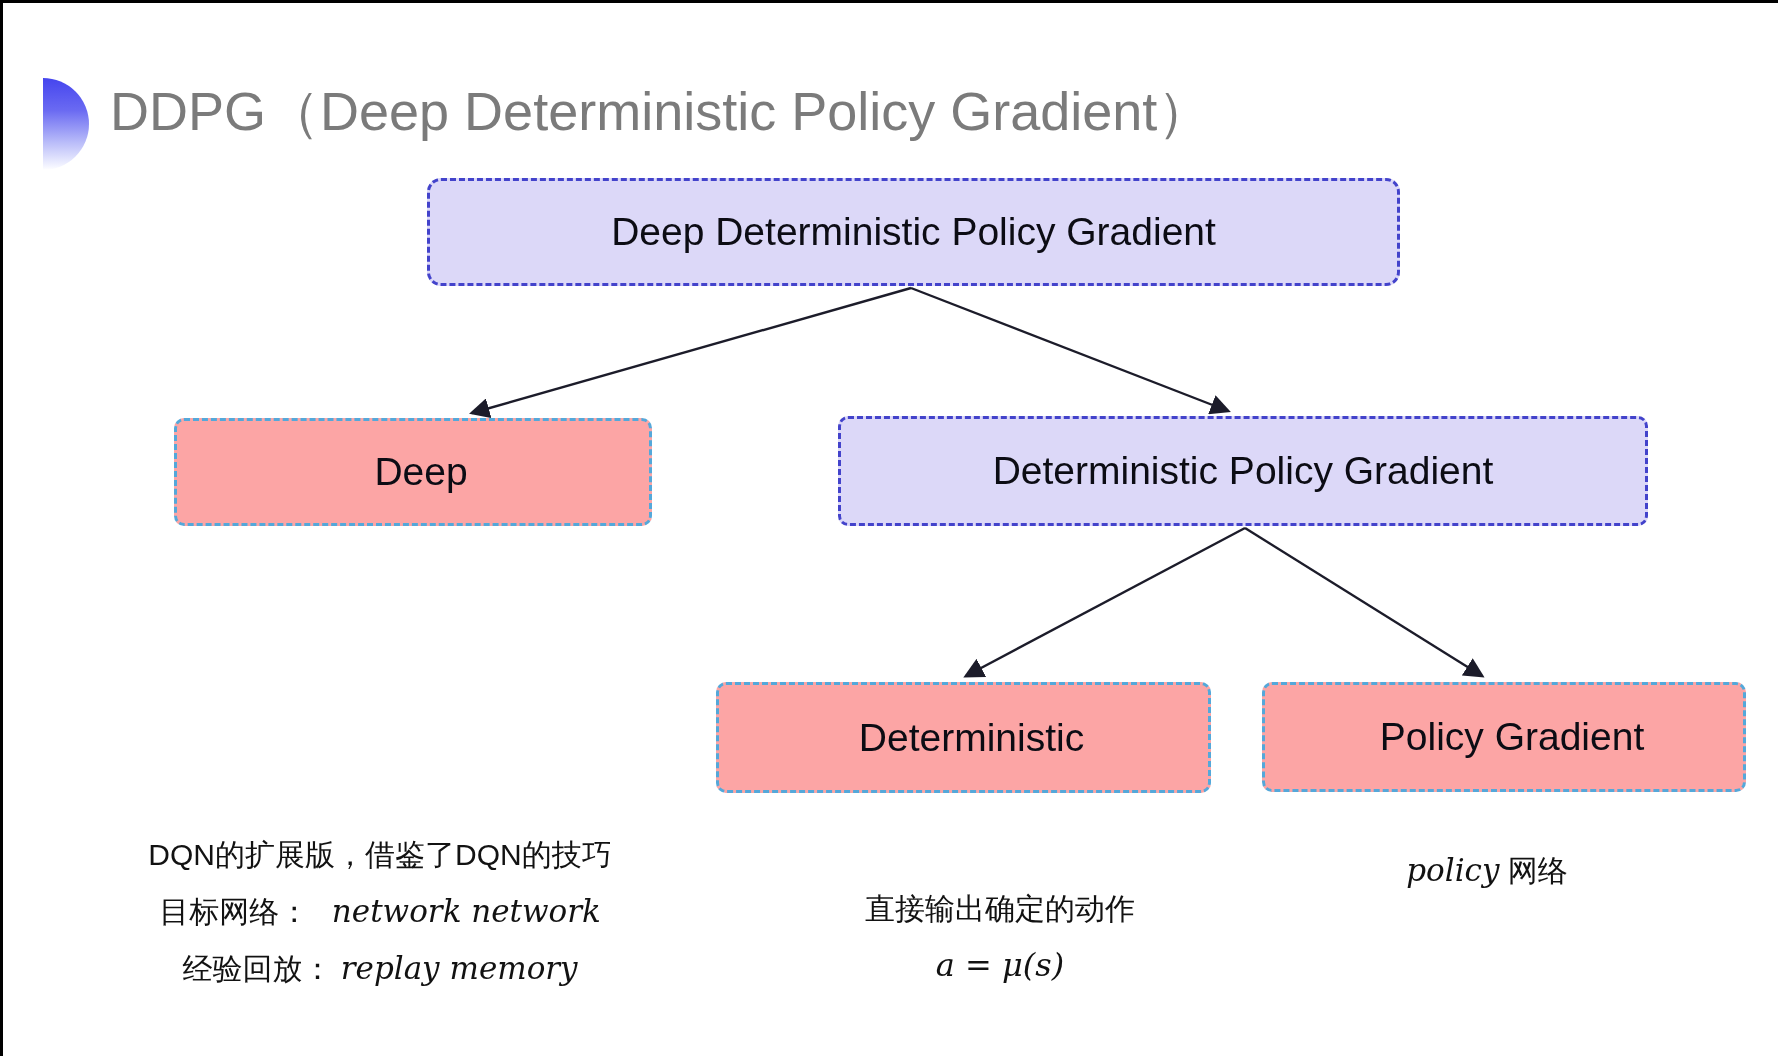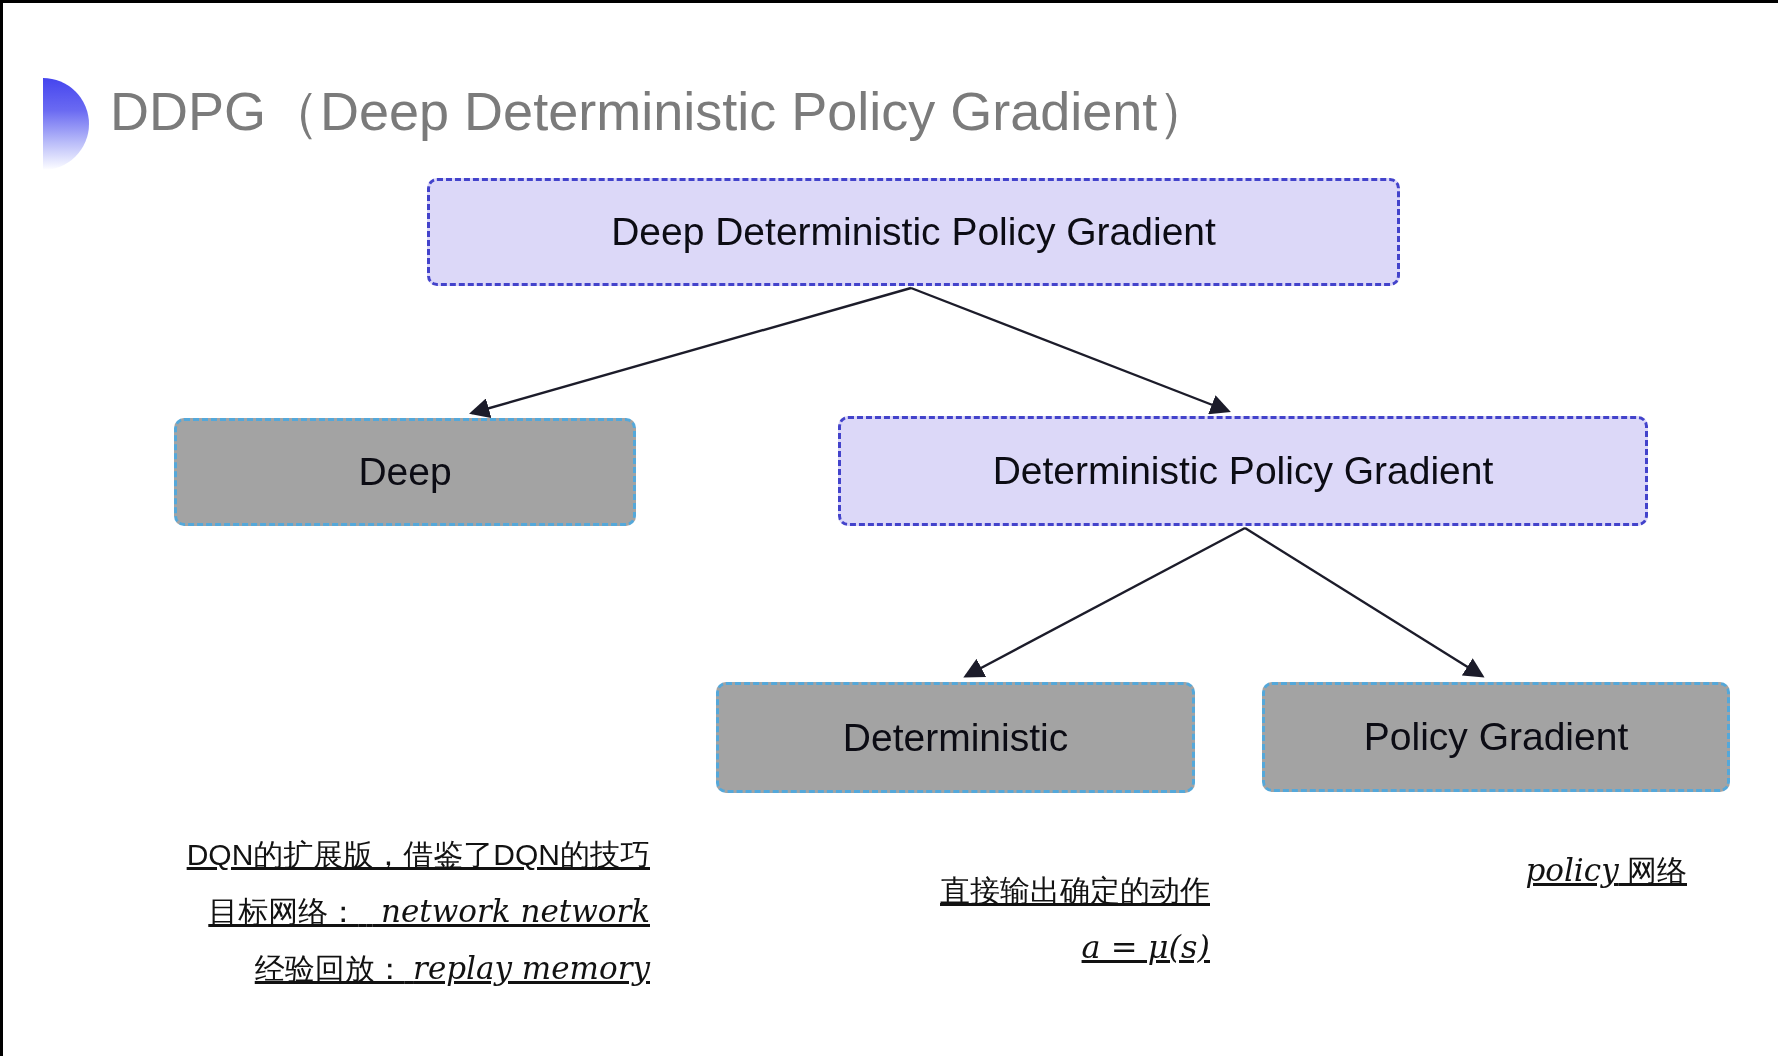--- a/index.html
+++ b/index.html
@@ -29,42 +29,41 @@
 
   
   .node{
     position:absolute;
     display:flex;align-items:center;justify-content:center;
     border-radius:10px;
     font-size:39px;color:#0c0c14;
     white-space:nowrap;
   }
   .node.purple{background:#dcd8f8;border:3px dashed #4343cb;}
-  .node.blue{background:#a3a3a3;border:3px dashed #54a8da;}
-  #node-root{left:427px;top:178px;width:967px;height:102px;}
+  .node.blue{background:#fca5a5;border:3px dashed #54a8da;padding-left:16px;}
+  #node-root{left:427px;top:178px;width:967px;height:102px;border-radius:14px;}
   #node-deep{left:174px;top:418px;width:456px;height:102px;}
   #node-dpg{left:838px;top:416px;width:804px;height:104px;}
   #node-deterministic{left:716px;top:682px;width:473px;height:105px;}
   #node-pg{left:1262px;top:682px;width:462px;height:104px;text-align:right;}
 
   #arrow-layer{position:absolute;left:0;top:0;width:1778px;height:1056px;pointer-events:none;}
   #arrow-layer line{stroke:#1c1c2a;stroke-width:2.4;}
 
   
   .note{
     position:absolute;
-    text-align:right;
+    text-align:center;
     color:#121212;
     font-size:30px;
     line-height:57px;
     white-space:nowrap;
-    text-decoration:underline;
   }
   #note-deep{left:110px;top:826px;width:540px;}
-  #note-deterministic{left:790px;top:862px;width:420px;}
+  #note-deterministic{left:790px;top:880px;width:420px;}
   #note-pg{left:1287px;top:842px;width:400px;}
   .serif-italic{
     font-family:"DejaVu Serif","Liberation Serif",serif;
     font-style:italic;
     font-size:31px;
   }
   .formula{
     font-family:"DejaVu Serif","Liberation Serif",serif;
     font-style:italic;
     font-size:32px;

